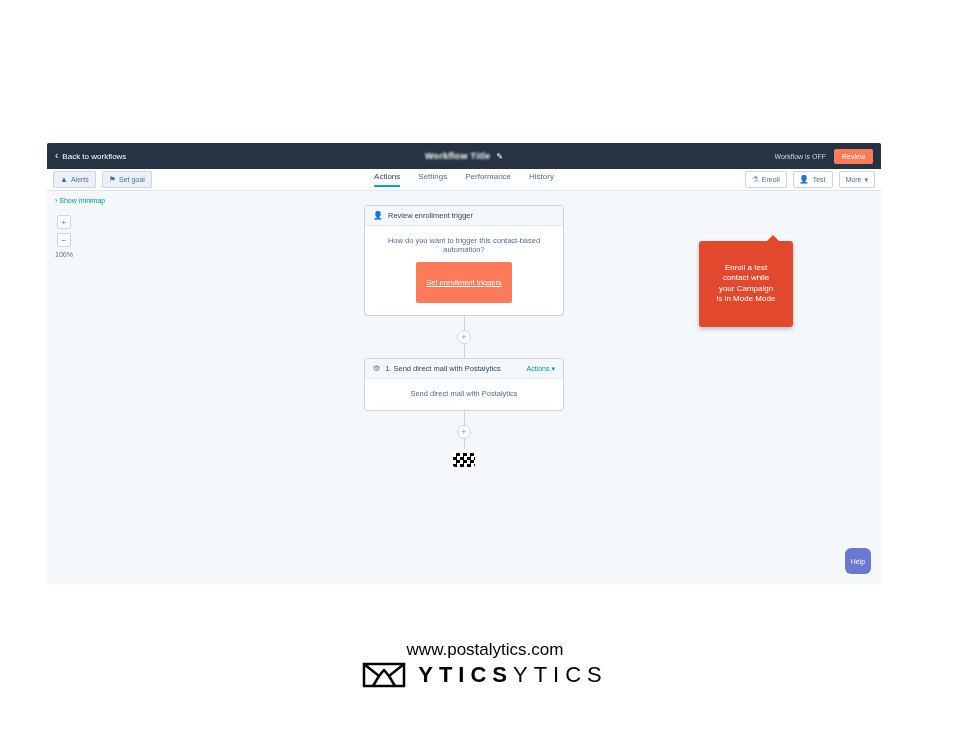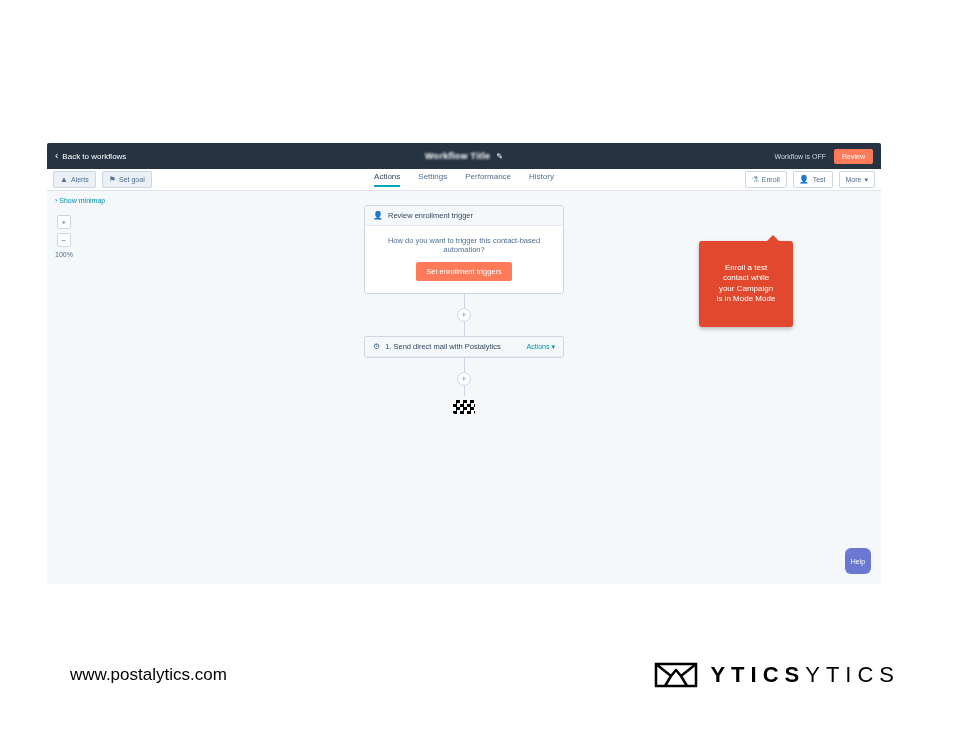--- a/index.html
+++ b/index.html
@@ -192,23 +192,24 @@
     text-align: center;
     font-size: 7.5px;
     color: #516f90;
   }
   .orange-btn {
     margin-top: 8px;
     background: #ff7a59;
     color: #fff;
     border: none;
     border-radius: 2px;
-    padding: 5px 10px;
+    padding: 16px 10px;
     font-size: 7.5px;
     cursor: pointer;
+    text-decoration: underline;
   }
   .connector {
     width: 1px; height: 14px; background: #cbd6e2;
   }
   .plus-node {
     width: 14px; height: 14px;
     border: 1px solid #cbd6e2;
     border-radius: 50%;
     background: #fff;
     display: flex;
@@ -267,20 +268,21 @@
 
   
   .footer {
     position: absolute;
     left: 70px;
     right: 60px;
     bottom: 60px;
     display: flex;
     align-items: center;
     justify-content: space-between;
+    flex-direction: column;
   }
   .footer-url {
     font-size: 17px;
     color: #000;
   }
   .brand {
     display: flex;
     align-items: center;
     gap: 12px;
   }
@@ -386,20 +388,23 @@
 
         <div class="card">
           <div class="card-head">
             <span class="gear-icon">⚙</span>
             <span>1. Send direct mail with Postalytics</span>
             <span class="head-right">
               <span>Actions</span>
               <span>▾</span>
             </span>
           </div>
+          <div class="card-body">
+            <div>Send direct mail with Postalytics</div>
+          </div>
         </div>
 
         <div class="connector"></div>
         <div class="plus-node">+</div>
         <div class="connector" style="height:10px"></div>
         <div class="end-flag"></div>
       </div>
 
       <div class="callout">
         <span>Enroll a test</span><br>

